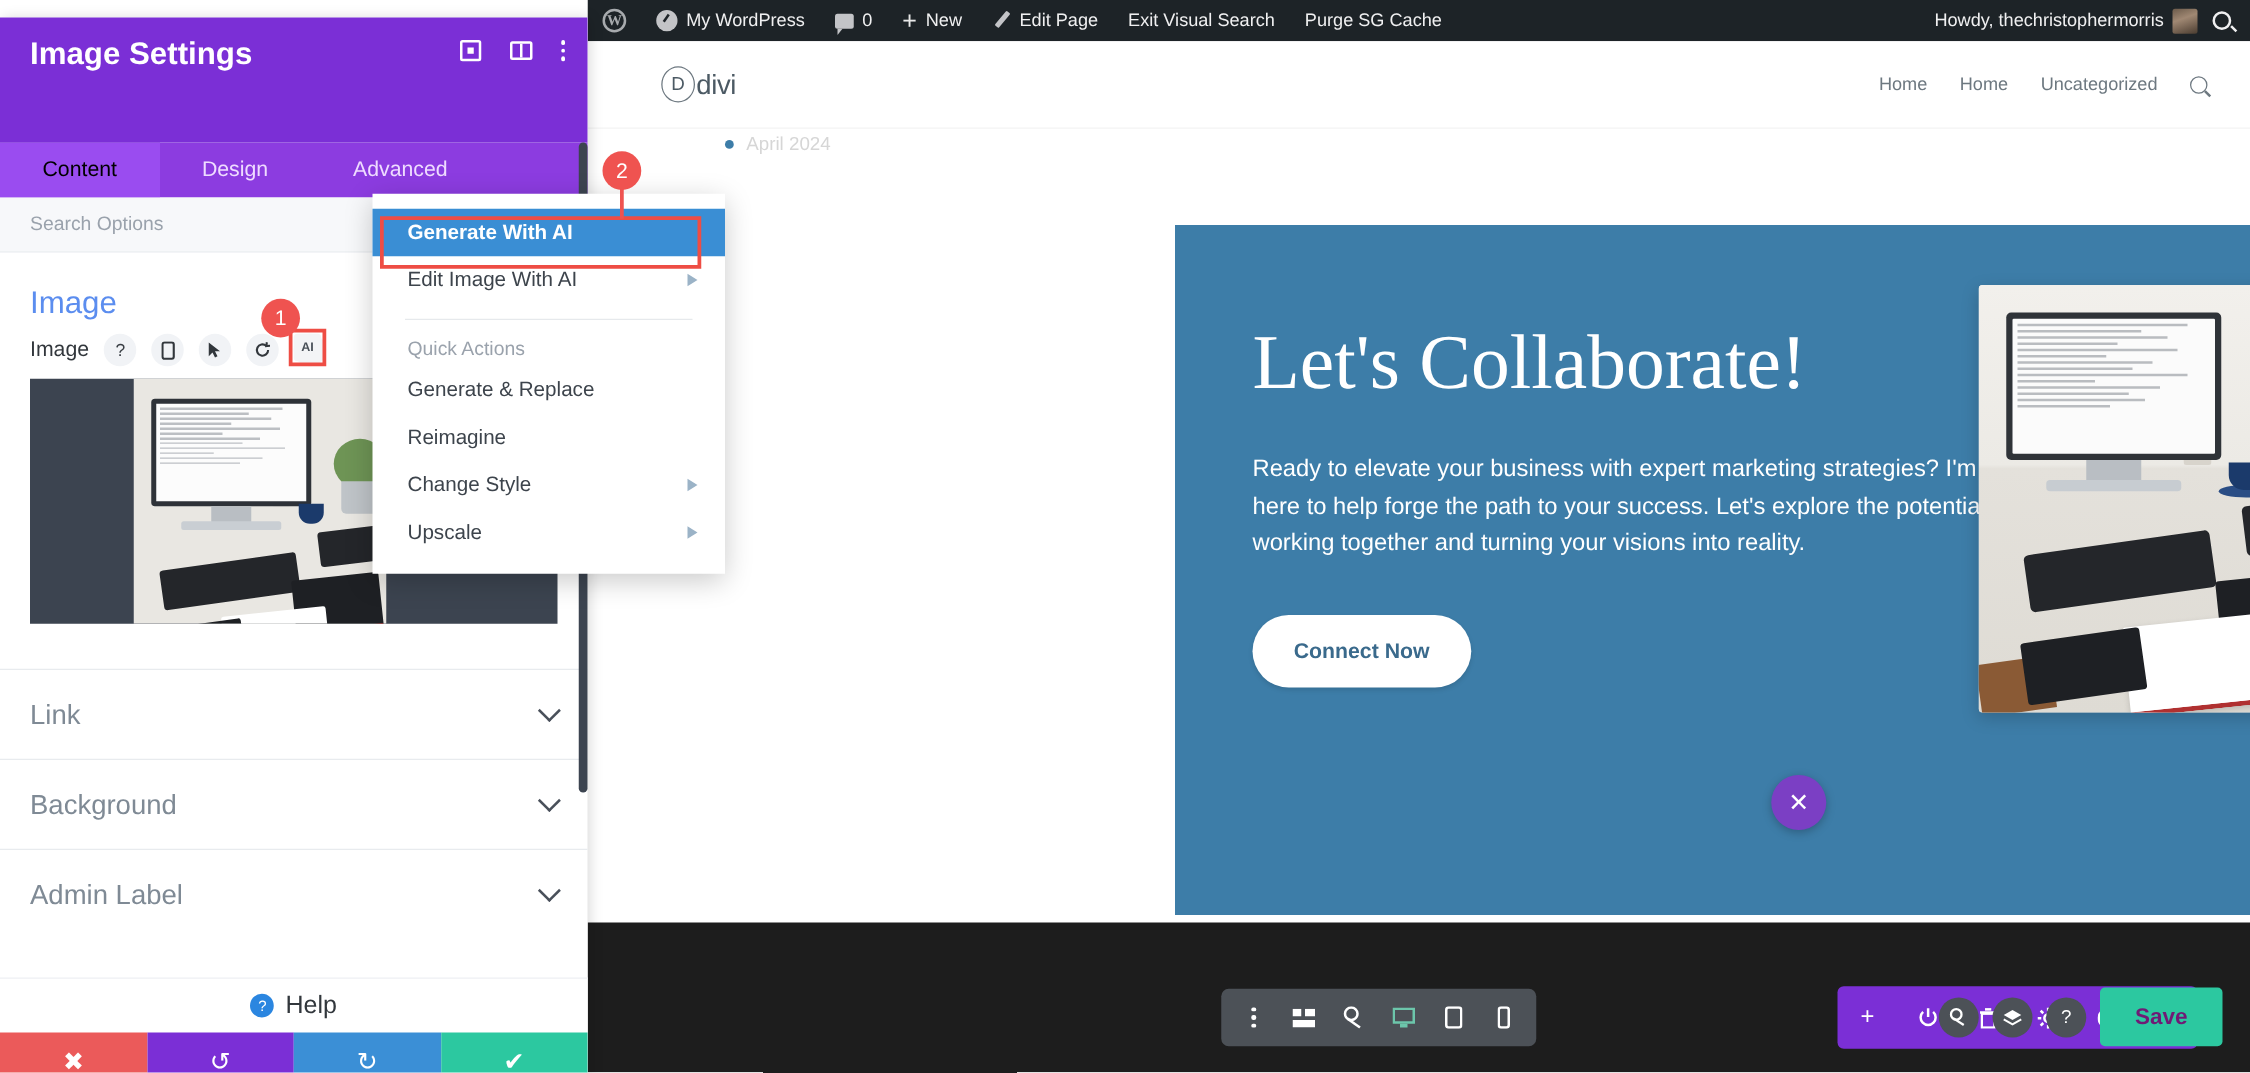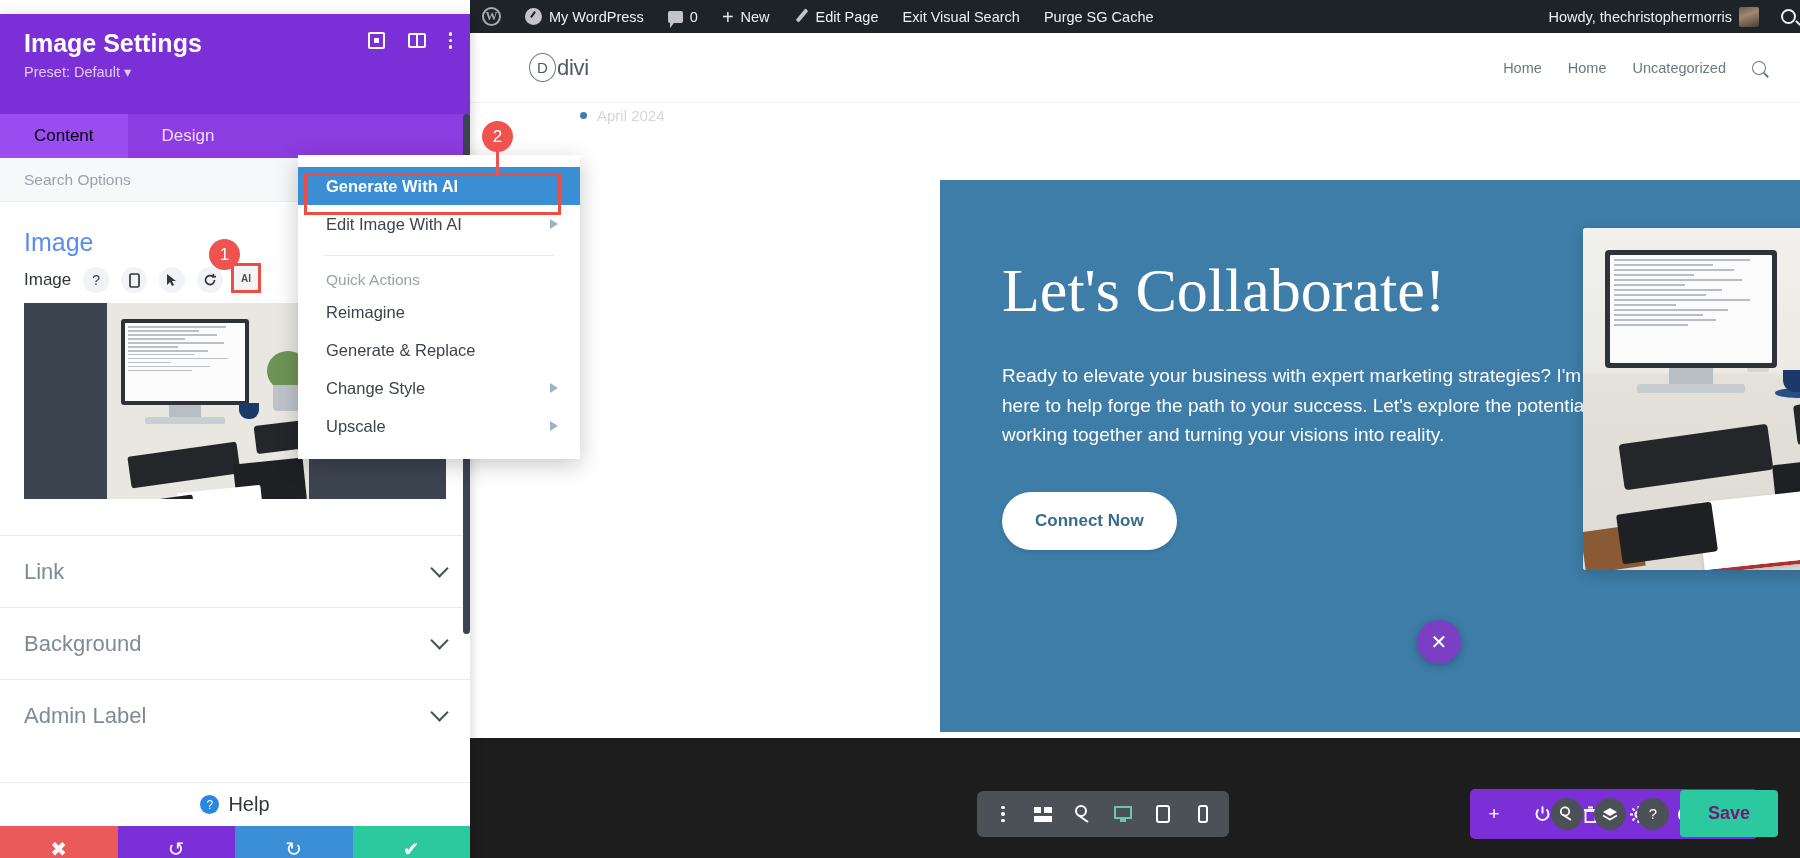--- a/index.html
+++ b/index.html
@@ -14,21 +14,21 @@
 
   
   .preview { position: absolute; left: 470px; top: 0; width: 1330px; height: 858px; background:#fff; overflow:hidden;}
 
   .wp-adminbar {
     position:absolute; left:0; top:0; width:1330px; height:33px;
     background:#1d2327; color:#f0f0f1;
     display:flex; align-items:center; font-size:14.5px;
   }
   .wp-ab-item { display:flex; align-items:center; gap:7px; padding:0 12px; height:33px; color:#f0f0f1; white-space:nowrap;}
-  .wp-ab-right { margin-left:auto; display:flex; align-items:center; padding-right:4px; gap:10px;}
+  .wp-ab-right { margin-left:auto; display:flex; align-items:center; padding-right:15px; }
   .wp-logo-circle {
     width:19px; height:19px; border-radius:50%; border:2px solid #a7aaad;
     display:inline-flex; align-items:center; justify-content:center;
     font-size:12px; font-weight:bold; color:#a7aaad; font-family:"Liberation Serif", serif;
   }
   .ico-dash { width:17px; height:17px; border-radius:50%; background:#c3c4c7;
     display:inline-block; position:relative;}
   .ico-dash::after{content:""; position:absolute; left:7px; top:3px; width:2px; height:7px; background:#1d2327; transform:rotate(35deg);}
   .ico-comment { width:15px;height:12px;background:#c3c4c7;border-radius:2px; position:relative; display:inline-block;}
   .ico-comment::after{content:"";position:absolute;left:2px;top:12px;border-left:4px solid #c3c4c7;border-bottom:5px solid transparent;}
@@ -431,38 +431,35 @@
       </div>
       <div class="round-btn">?</div>
       <div class="save-btn">Save</div>
     </div>
   </div>
 
   <div class="panel">
 
     <div class="panel-head">
       <h1>Image Settings</h1>
-      <div class="preset">
-        <span>Preset: Default</span>
-        <span>▾</span>
-      </div>
       <div class="hd-icons">
         <span class="ic-target"></span>
         <span class="ic-cols"></span>
         <span class="ic-kebab">
             <i></i>
             <i></i>
             <i></i>
           </span>
       </div>
     </div>
 
     <div class="panel-tabs">
       <div class="tab active">Content</div>
       <div class="tab">Design</div>
+      <div class="tab">Advanced</div>
     </div>
 
     <div class="search-row">
       <span class="ph">Search Options</span>
       <div class="filter-btn">
         <span>⇅</span>
         <span>Filter</span>
       </div>
     </div>
 
@@ -566,24 +563,24 @@
     <div class="ctx-item sel">
       <span>Generate With AI</span>
     </div>
     <div class="ctx-item">
       <span>Edit Image With AI</span>
       <span class="tri"></span>
     </div>
     <div class="ctx-sep"></div>
     <div class="ctx-group">Quick Actions</div>
     <div class="ctx-item">
+      <span>Generate &amp; Replace</span>
+    </div>
+    <div class="ctx-item">
       <span>Reimagine</span>
-    </div>
-    <div class="ctx-item">
-      <span>Generate &amp; Replace</span>
     </div>
     <div class="ctx-item">
       <span>Change Style</span>
       <span class="tri"></span>
     </div>
     <div class="ctx-item">
       <span>Upscale</span>
       <span class="tri"></span>
     </div>
   </div>

